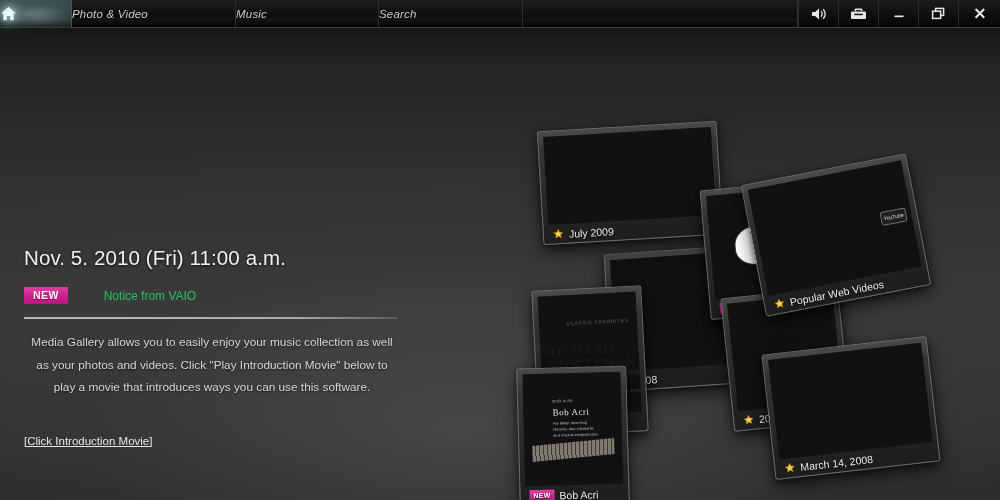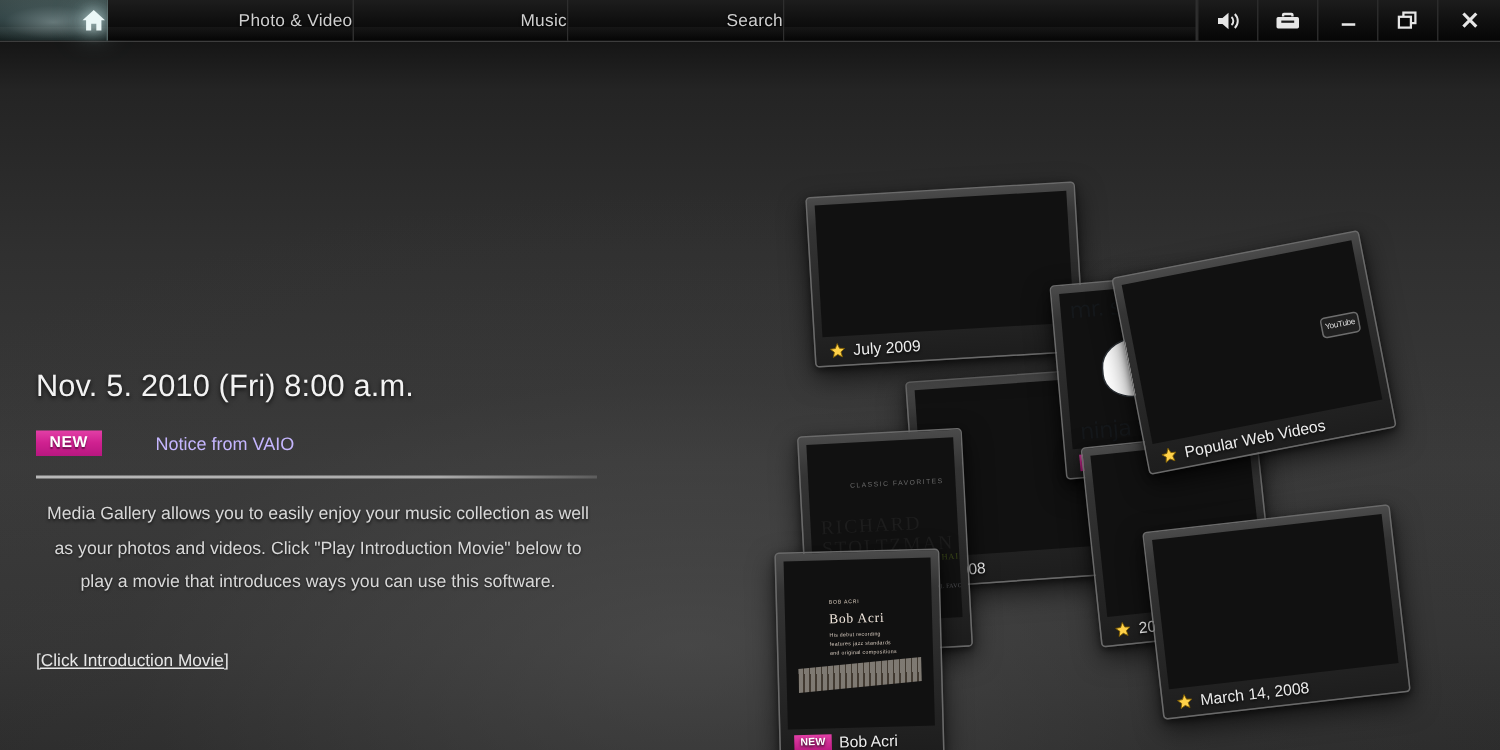--- a/index.html
+++ b/index.html
@@ -22,26 +22,27 @@
   
   #topbar {
     position:absolute; top:0; left:0; width:1000px; height:28px;
     display:flex; align-items:stretch;
     background:linear-gradient(to bottom,#1b1b1b 0%, #141414 40%, #090909 75%, #000 100%);
     border-bottom:1px solid #3d3d3d;
     z-index:40;
   }
   .tab {
     position:relative;
-    display:flex; align-items:center; justify-content:flex-end;
+    display:flex; align-items:center; justify-content:flex-start;
     font-size:11.5px; color:#cfcfcf;
     letter-spacing:.2px;
     border-right:1px solid #2e2e2e;
     background:linear-gradient(to bottom,#1d1d1d 0%,#111 45%,#050505 100%);
     cursor:default;
+    font-style:italic;
   }
   .tab::after{
     content:""; position:absolute; left:0; right:0; bottom:0; height:9px;
     background:linear-gradient(to bottom, rgba(255,255,255,0.045), rgba(255,255,255,0));
     pointer-events:none;
   }
   .tab.home {
     width:72px; flex:none;
     background:
       radial-gradient(ellipse 60px 20px at 50% 55%, rgba(205,225,225,0.40) 0%, rgba(120,145,145,0.18) 55%, rgba(20,30,30,0) 100%),
@@ -79,21 +80,21 @@
     letter-spacing:.1px; text-shadow:0 1px 3px rgba(0,0,0,.8);
     margin-bottom:17px; white-space:nowrap;
   }
   #noticerow{ display:flex; align-items:center; gap:13px; margin-bottom:13px; }
   .newbadge{
     display:inline-block; padding:2px 9px 3px;
     font-size:10.5px; font-weight:bold; color:#fff; letter-spacing:.4px;
     background:linear-gradient(to bottom,#e23fa6 0%,#cf2190 48%,#b81780 100%);
     text-shadow:0 1px 1px rgba(0,0,0,.45); line-height:1.15;
   }
-  #noticetext{ font-size:12px; color:#c4b5fd;padding-left:23px; }
+  #noticetext{ font-size:12px; color:#22c55e;padding-left:23px; }
   #divider{
     height:2px; width:374px;
     background:linear-gradient(to right,#b9b9b9 0%,#ababab 72%,#5c5c5c 100%);
     margin:0 0 12px 0;
   }
   #bodytext{
     font-size:11.8px; line-height:1.92; color:#d8d8d8;
     width:376px; text-shadow:0 1px 2px rgba(0,0,0,.65);text-align:center;
   }
   #playlink{
@@ -290,21 +291,21 @@
   </div>
 
   <div class="sysbtn wide">
     <svg width="14" height="13" viewBox="0 0 14 13">
       <path stroke="#e6e6e6" stroke-width="2.1" d="M2.6 2 L11.2 10.8 M11.2 2 L2.6 10.8"></path>
     </svg>
   </div>
 </div>
 
 <div id="infopanel">
-  <div id="datetime">Nov. 5. 2010 (Fri) 8:00 a.m.</div>
+  <div id="datetime">Nov. 5. 2010 (Fri) 11:00 a.m.</div>
 
   <div id="noticerow">
     <span class="newbadge">NEW</span>
     <span id="noticetext">Notice from VAIO</span>
   </div>
 
   <div id="divider"></div>
 
   <div id="bodytext">Media Gallery allows you to easily enjoy your music collection as well as your photos and videos. Click "Play Introduction Movie" below to play a movie that introduces ways you can use this software.</div>
 

